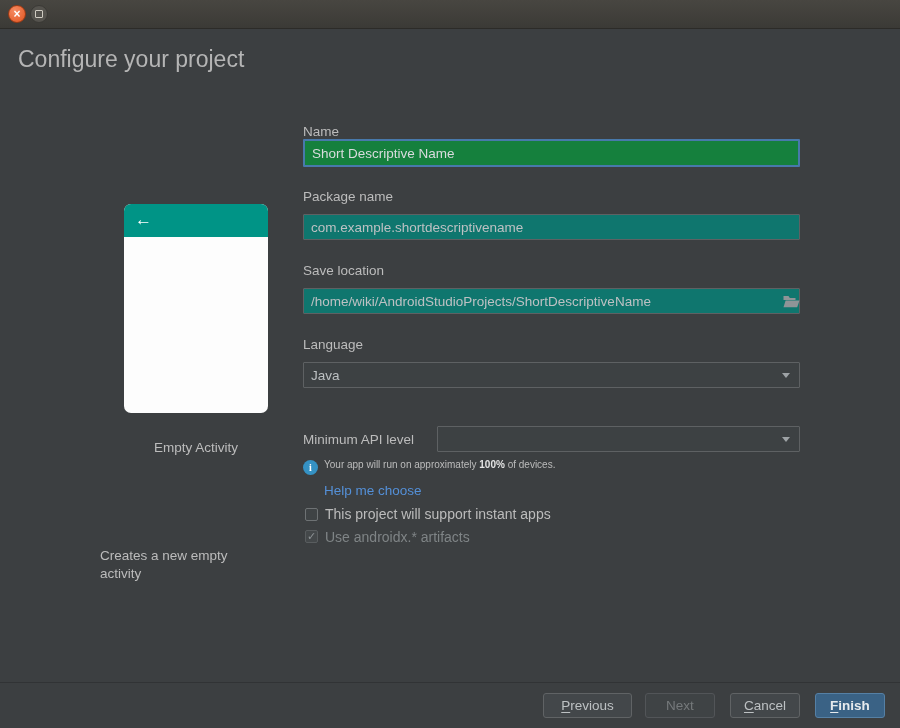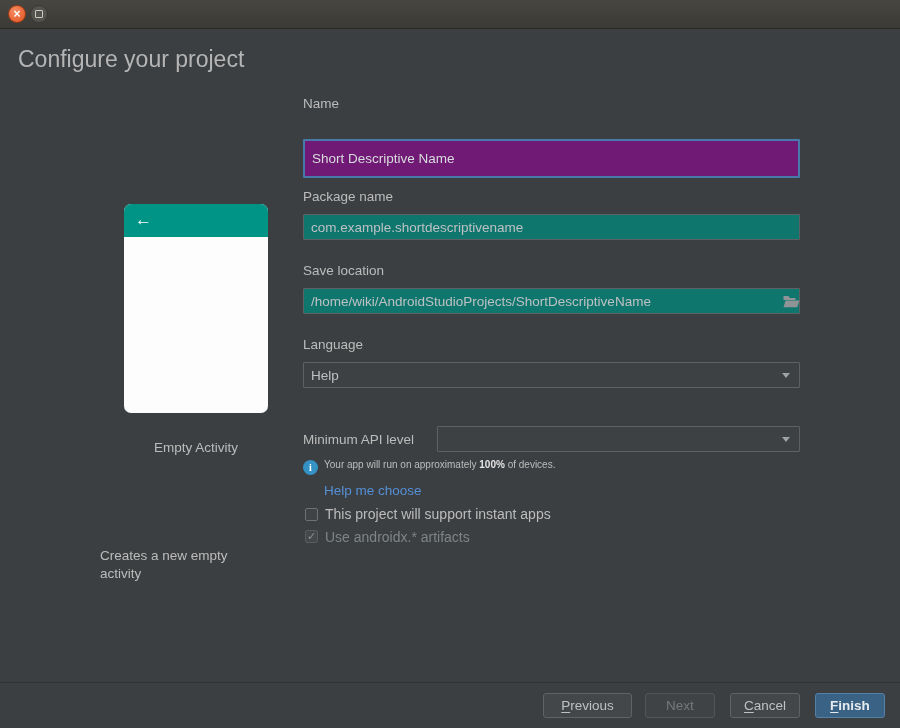--- a/index.html
+++ b/index.html
@@ -54,21 +54,21 @@
   }
   
   .flabel { position:absolute; font-size:13.5px; color:#bcbcbc; }
   .tfield {
     position:absolute; left:303px; width:497px; height:26px; box-sizing:border-box;
     background:#0f766e; border:1px solid #5e6163; color:#bdc1c3;
     font-family:"Liberation Sans", sans-serif; font-size:13.5px; padding:0 7px;
     outline:none; border-radius:1px;
   }
   .tfield.focused {
-    height:39px; background:#701a75; border:2px solid #4879ab; color:#d8dbdd;
+    height:28px; background:#15803d; border:2px solid #4879ab; color:#d8dbdd;
   }
   .combo {
     position:absolute; left:303px; width:497px; height:26px; box-sizing:border-box;
     background:#3d4143; border:1px solid #5e6163; border-radius:1px;
     display:flex; align-items:center; padding:0 7px; font-size:13.5px; color:#bdc1c3;
   }
   .caret {
     position:absolute; right:9px; top:10px; width:0; height:0;
     border-left:4.5px solid transparent; border-right:4.5px solid transparent;
     border-top:5.5px solid #9ea3a6;
@@ -121,38 +121,38 @@
   <div class="heading">Configure your project</div>
 
   <div class="phone">
     <div class="phone-header">
       <span class="back-arrow">←</span>
     </div>
   </div>
   <div class="tpl-name">Empty Activity</div>
   <div class="tpl-desc">Creates a new empty activity</div>
 
-  <div class="flabel" style="left:303px; top:96px;">Name</div>
+  <div class="flabel" style="left:303px; top:124px;">Name</div>
   <input class="tfield focused" style="top: 139px;" type="text" value="Short Descriptive Name">
 
   <div class="flabel" style="left:303px; top:189px;">Package name</div>
   <input class="tfield" style="top: 214px;" type="text" value="com.example.shortdescriptivename">
 
   <div class="flabel" style="left:303px; top:263px;">Save location</div>
   <input class="tfield" style="top: 288px; padding-right: 24px;" type="text" value="/home/wiki/AndroidStudioProjects/ShortDescriptiveName">
   <span class="folder-wrap" style="right:100px; top:294px;">
     <svg width="17" height="13" viewBox="0 0 17 13">
       <path d="M0.5 1 h5 l1.3 2 h5.7 v2 h-12 z" fill="#8f9497"></path>
       <path d="M2.6 5.6 h13.9 l-2.3 6.6 H0.5 z" fill="#8f9497"></path>
     </svg>
   </span>
 
   <div class="flabel" style="left:303px; top:337px;">Language</div>
   <div class="combo" style="top:362px;">
-    <span>Help</span>
+    <span>Java</span>
     <span class="caret"></span>
   </div>
 
   <div class="flabel" style="left:303px; top:432px;">Minimum API level</div>
   <div class="combo" style="left:437px; top:426px; width:363px;">
     <span class="caret"></span>
   </div>
 
   <div class="info-icon">i</div>
   <div class="api-note">

